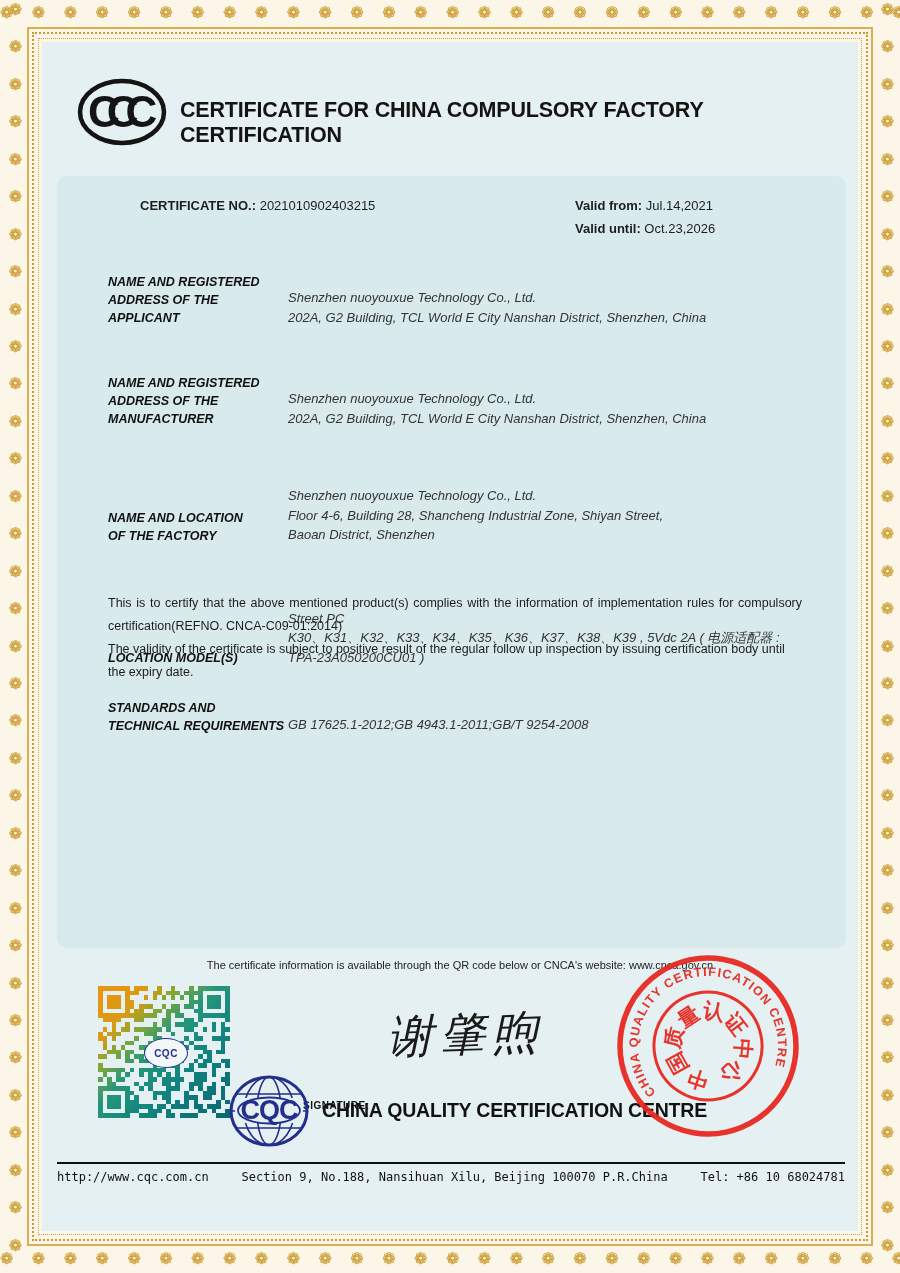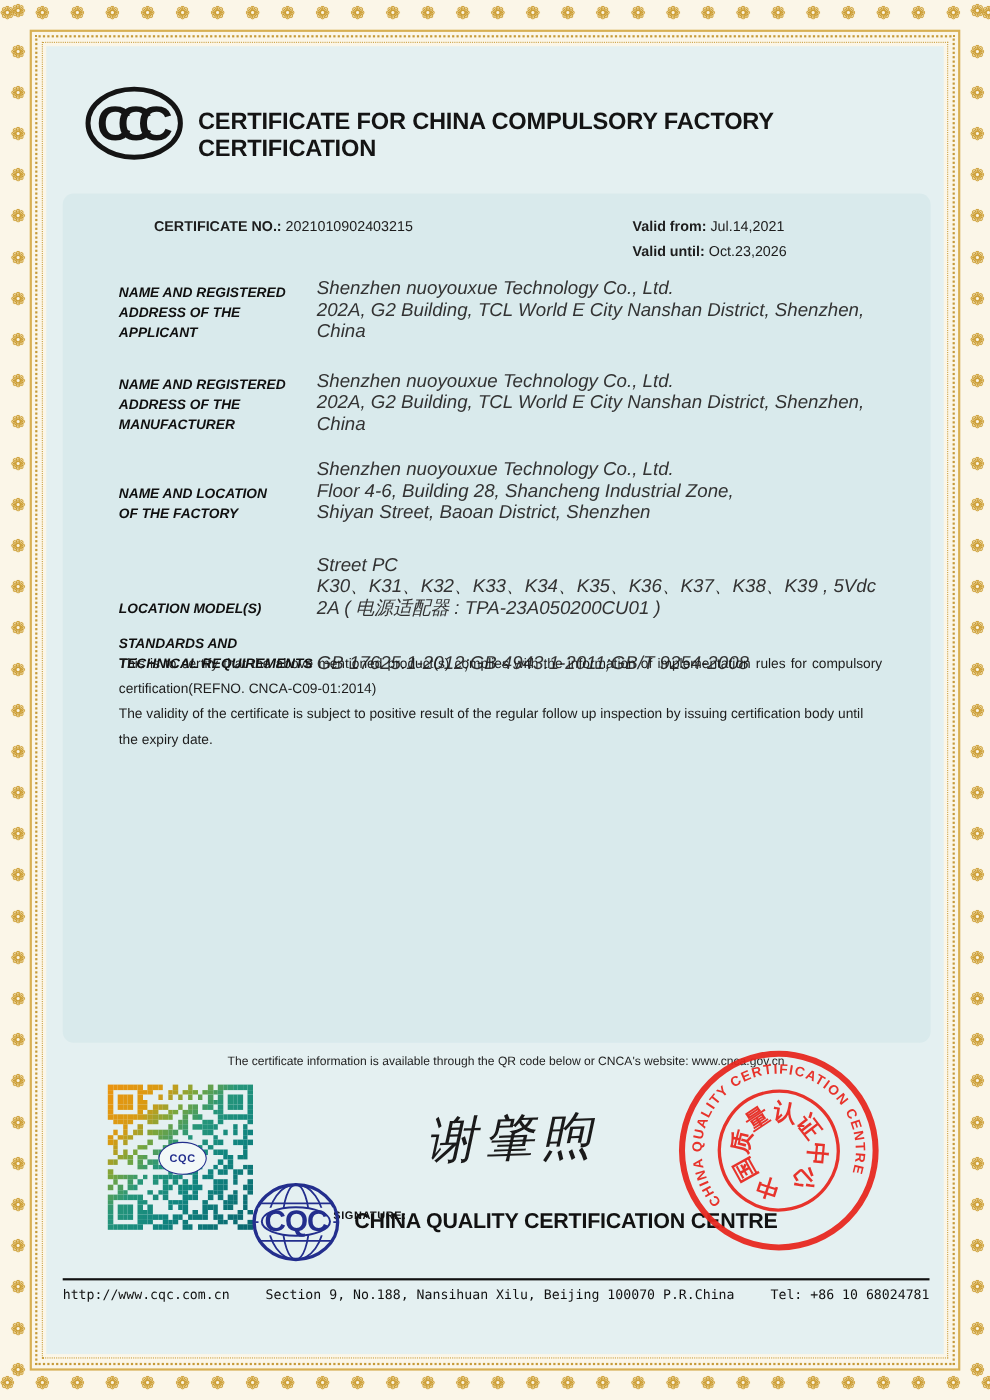--- a/index.html
+++ b/index.html
@@ -33,21 +33,21 @@
   .certno b{font-weight:bold;}
   .valid{left:533px;font-size:13px;color:#1d1d1d;}
   .valid b{font-weight:bold;}
   .valid-from{top:156px;}
   .valid-until{top:179px;}
 
   
   .fields{left:66px;top:210px;width:700px;}
   .field{display:flex;align-items:flex-end;font-style:italic;}
   .field-label{width:180px;flex:0 0 180px;font-weight:bold;font-size:12.5px;line-height:18px;color:#101010;white-space:pre-line;padding-top:2px;}
-  .field-value{flex:1;font-size:17px;line-height:19.5px;color:#333;white-space:pre-line;}
+  .field-value{flex:1;font-size:13px;line-height:19.5px;color:#333;white-space:pre-line;margin-top:36px;}
   .f1{margin-bottom:26px;}
   .f2{margin-bottom:22px;}
   .f3{margin-bottom:28px;}
   .f3 .field-value{max-width:400px;}
   .f4{margin-bottom:12px;}
 
   
   .paras{left:66px;top:550px;width:694px;font-size:12.5px;line-height:23px;color:#1c1c1c;}
   .paras p{margin:0;text-align:justify;}
   .paras p:last-child{text-align:left;}

